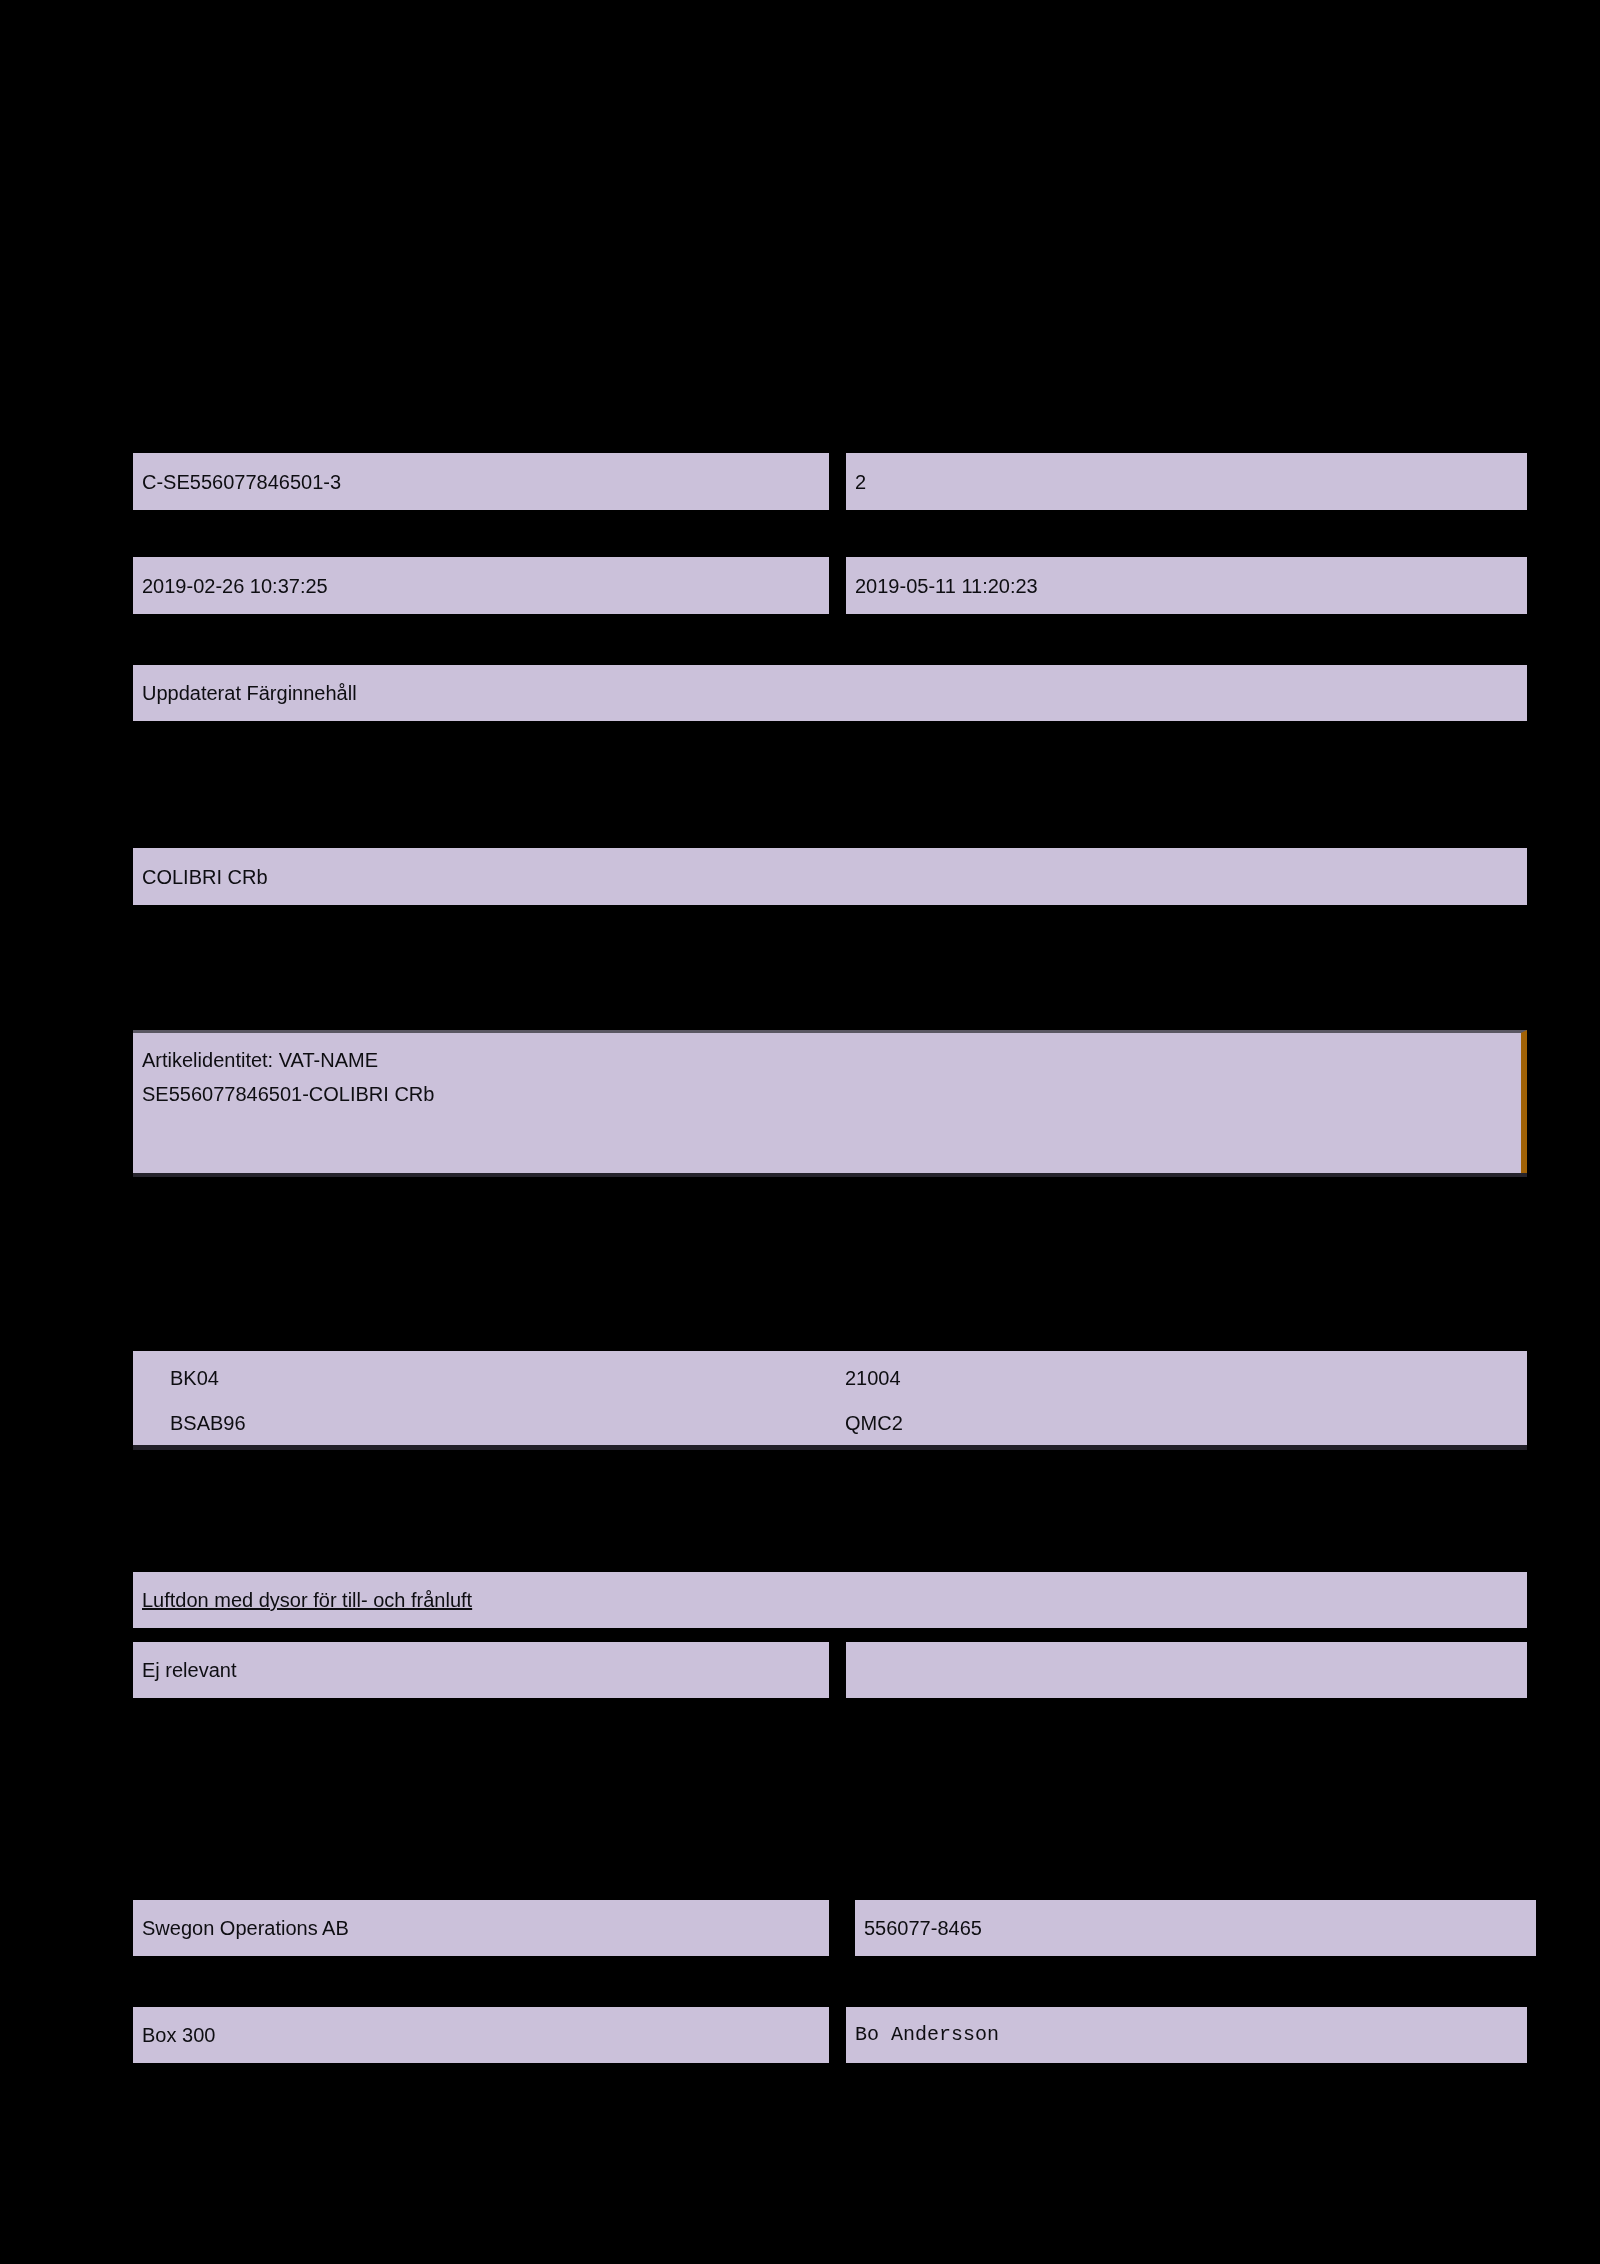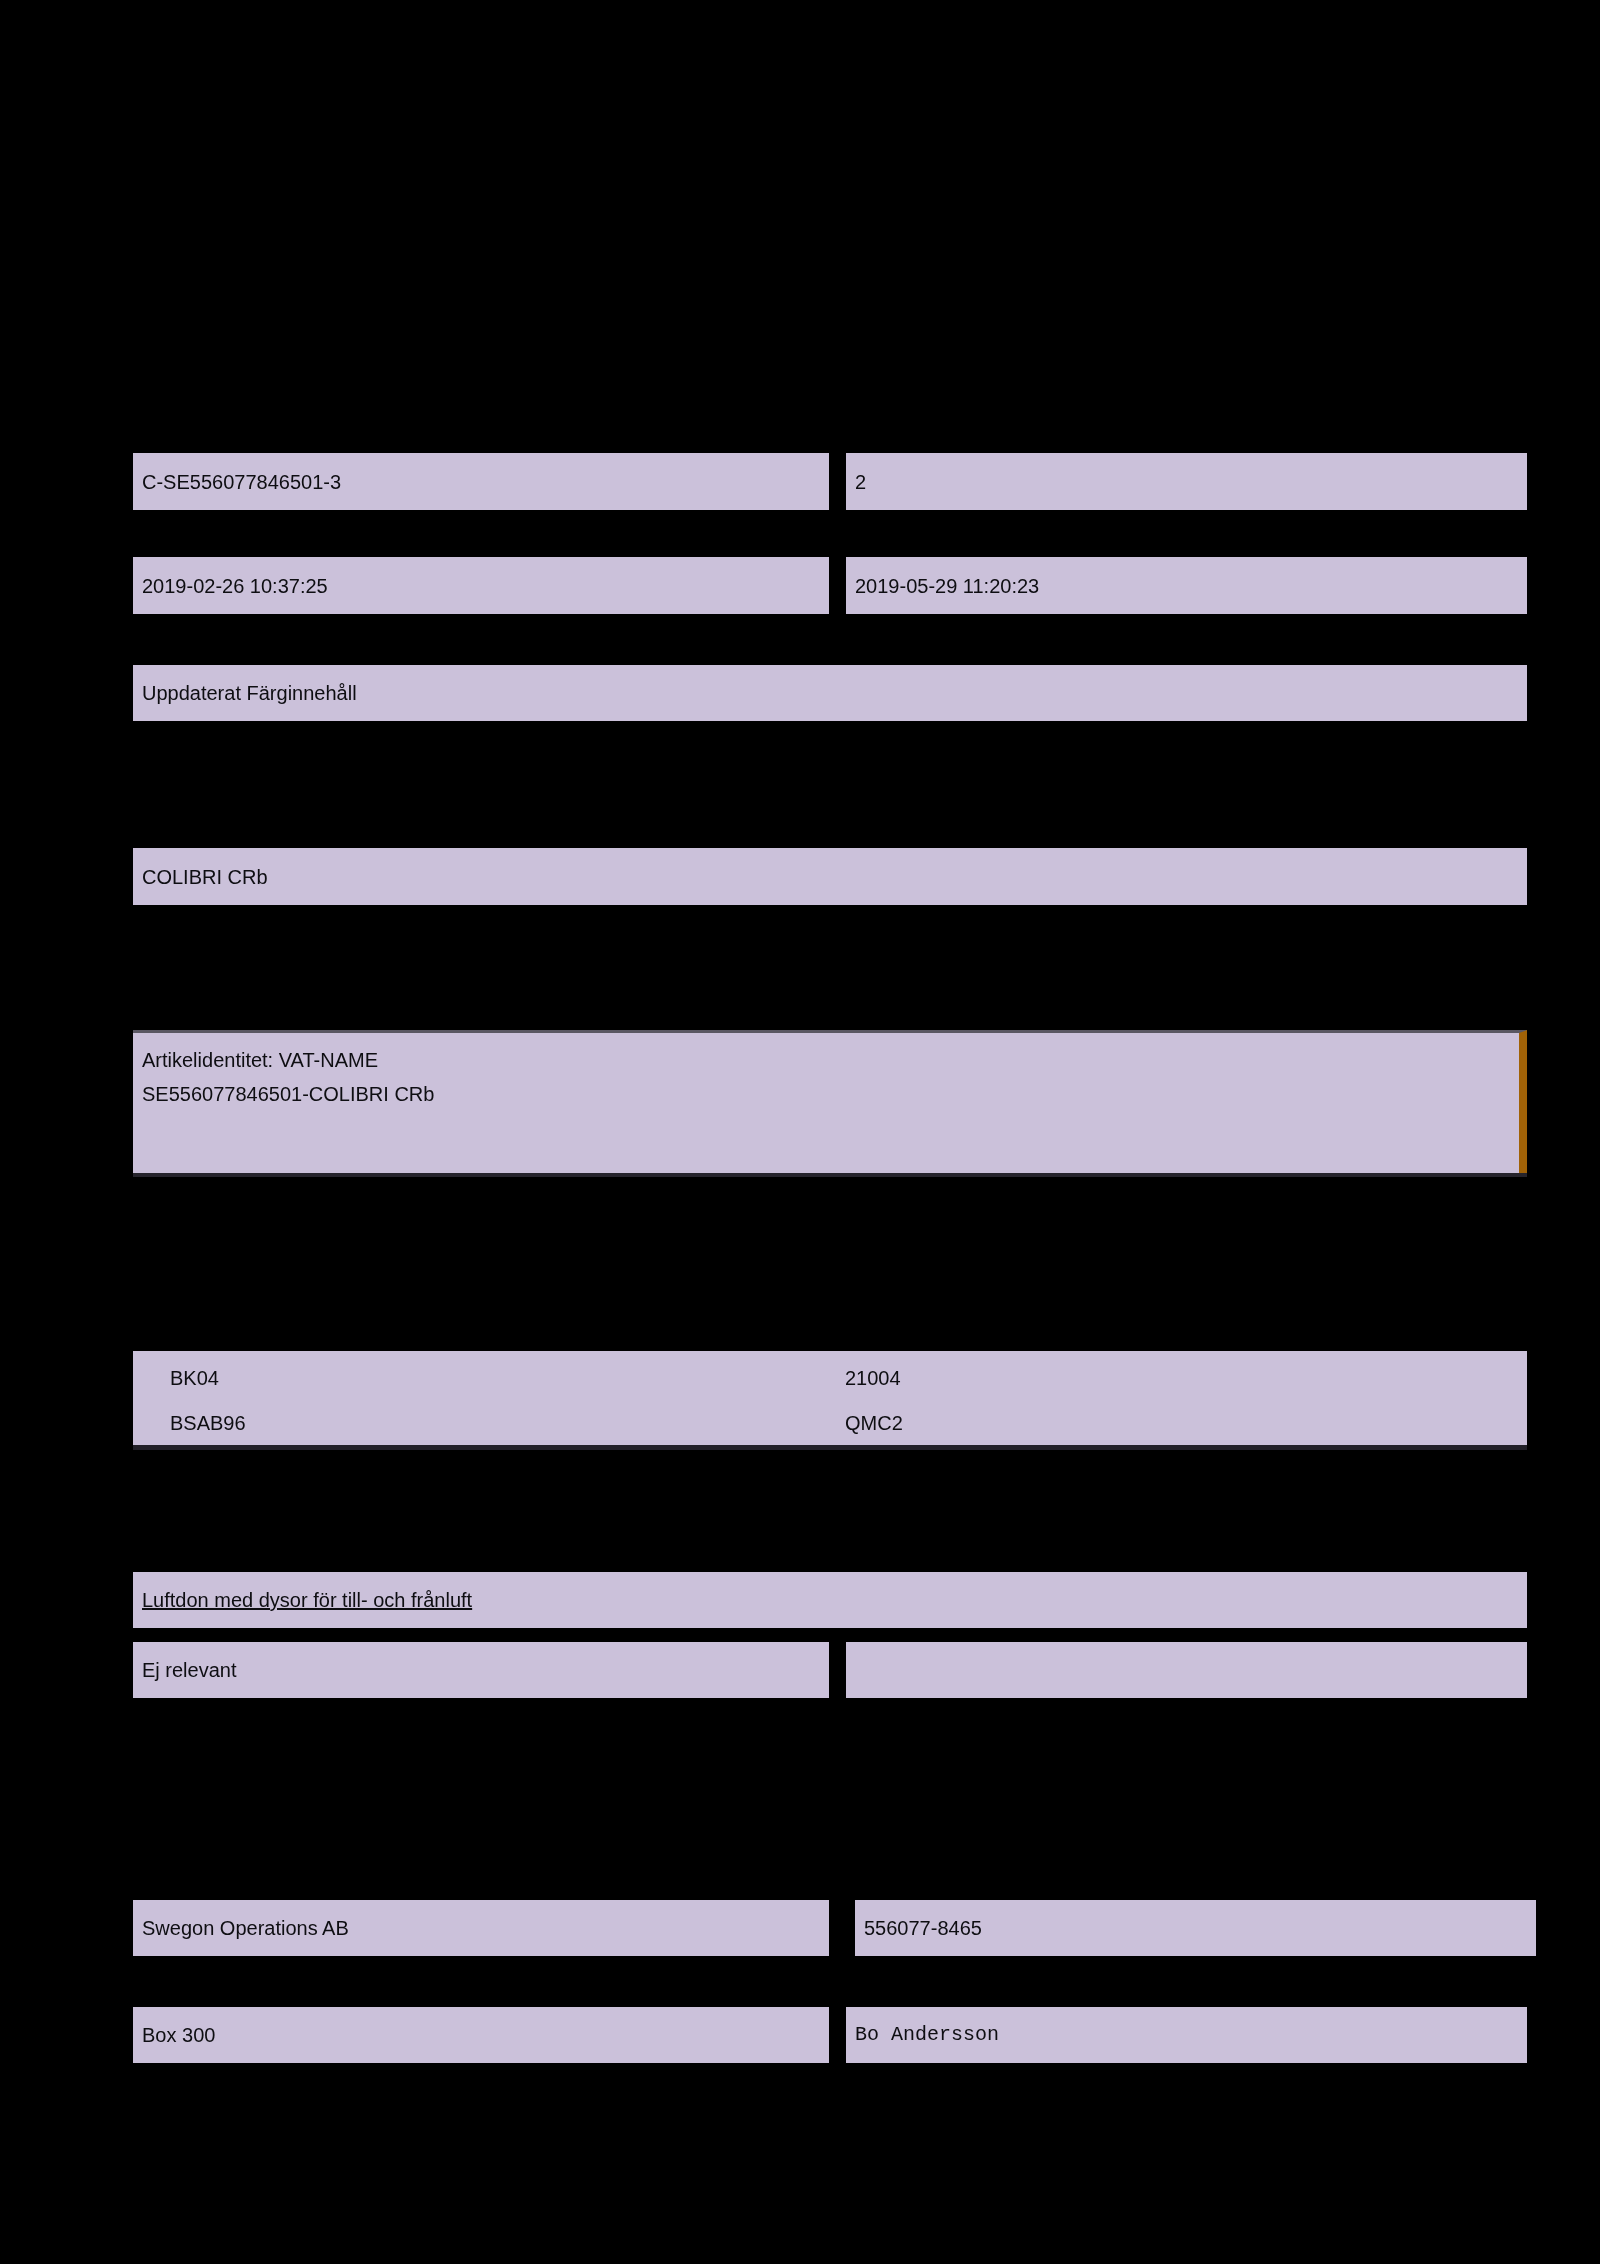--- a/index.html
+++ b/index.html
@@ -28,21 +28,21 @@
     white-space: nowrap;
     overflow: hidden;
   }
   .textarea-box {
     position: absolute;
     background: #cbc1da;
     color: #0e0e12;
     font-size: 20px;
     box-sizing: border-box;
     border-top: 3px solid #5a5762;
-    border-right: 8px solid #a16207;
+    border-right: 6px solid #a16207;
     box-shadow: 0 4px 0 rgba(70, 66, 80, 0.55);
     padding: 10px 9px 0 9px;
     overflow: hidden;
   }
   .textarea-box .ta-line {
     display: block;
     line-height: 34px;
     white-space: nowrap;
   }
   .classification-box {
@@ -69,21 +69,21 @@
 </style>
 </head>
 <body>
 
 <div id="canvas">
 
   <div class="field" style="left:133px; top:453px; width:696px; height:57px;">C-SE556077846501-3</div>
   <div class="field" style="left:846px; top:453px; width:681px; height:57px;">2</div>
 
   <div class="field" style="left:133px; top:557px; width:696px; height:57px;">2019-02-26 10:37:25</div>
-  <div class="field" style="left:846px; top:557px; width:681px; height:57px;">2019-05-29 11:20:23</div>
+  <div class="field" style="left:846px; top:557px; width:681px; height:57px;">2019-05-11 11:20:23</div>
 
   <div class="field" style="left:133px; top:665px; width:1394px; height:56px;">Uppdaterat Färginnehåll</div>
 
   <div class="field" style="left:133px; top:848px; width:1394px; height:57px;">COLIBRI CRb</div>
 
   <div class="textarea-box" style="left:133px; top:1030px; width:1394px; height:143px;">
     <span class="ta-line">Artikelidentitet: VAT-NAME</span>
     <span class="ta-line">SE556077846501-COLIBRI CRb</span>
   </div>
 

